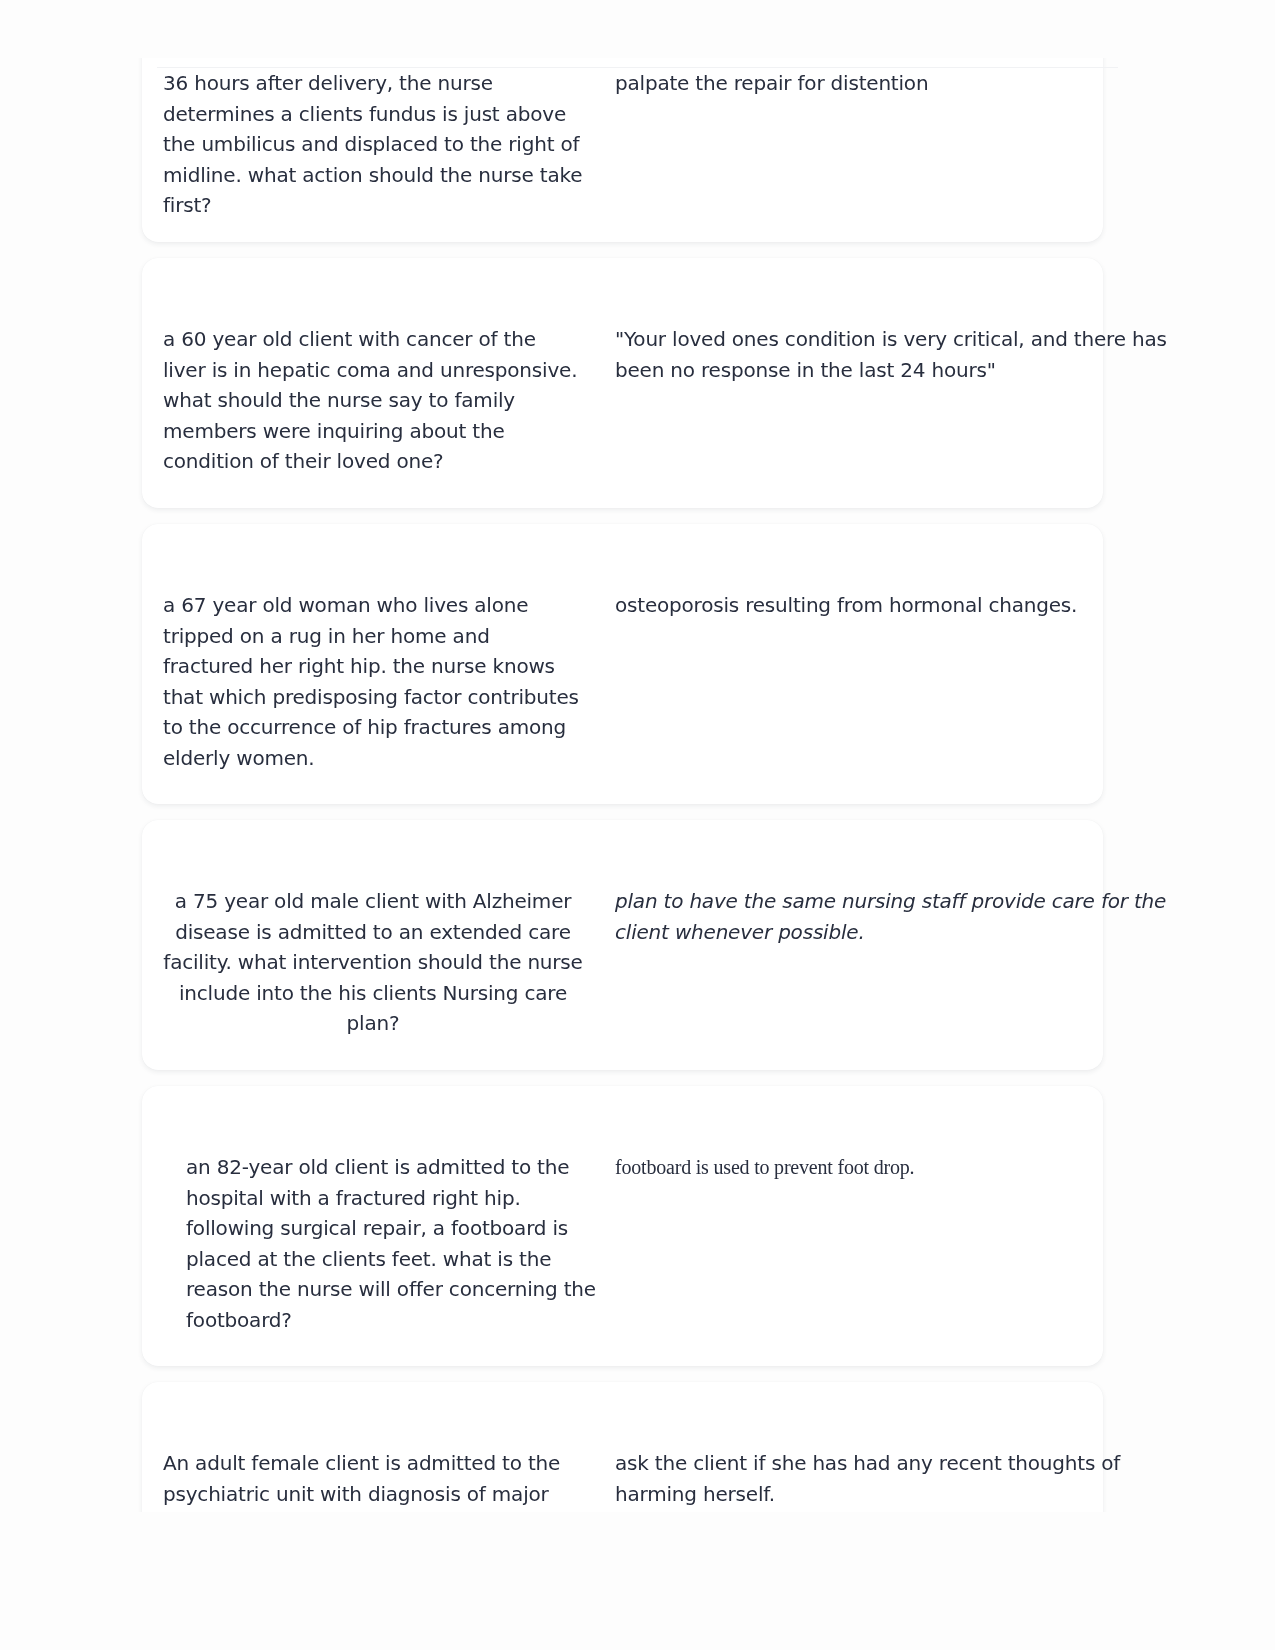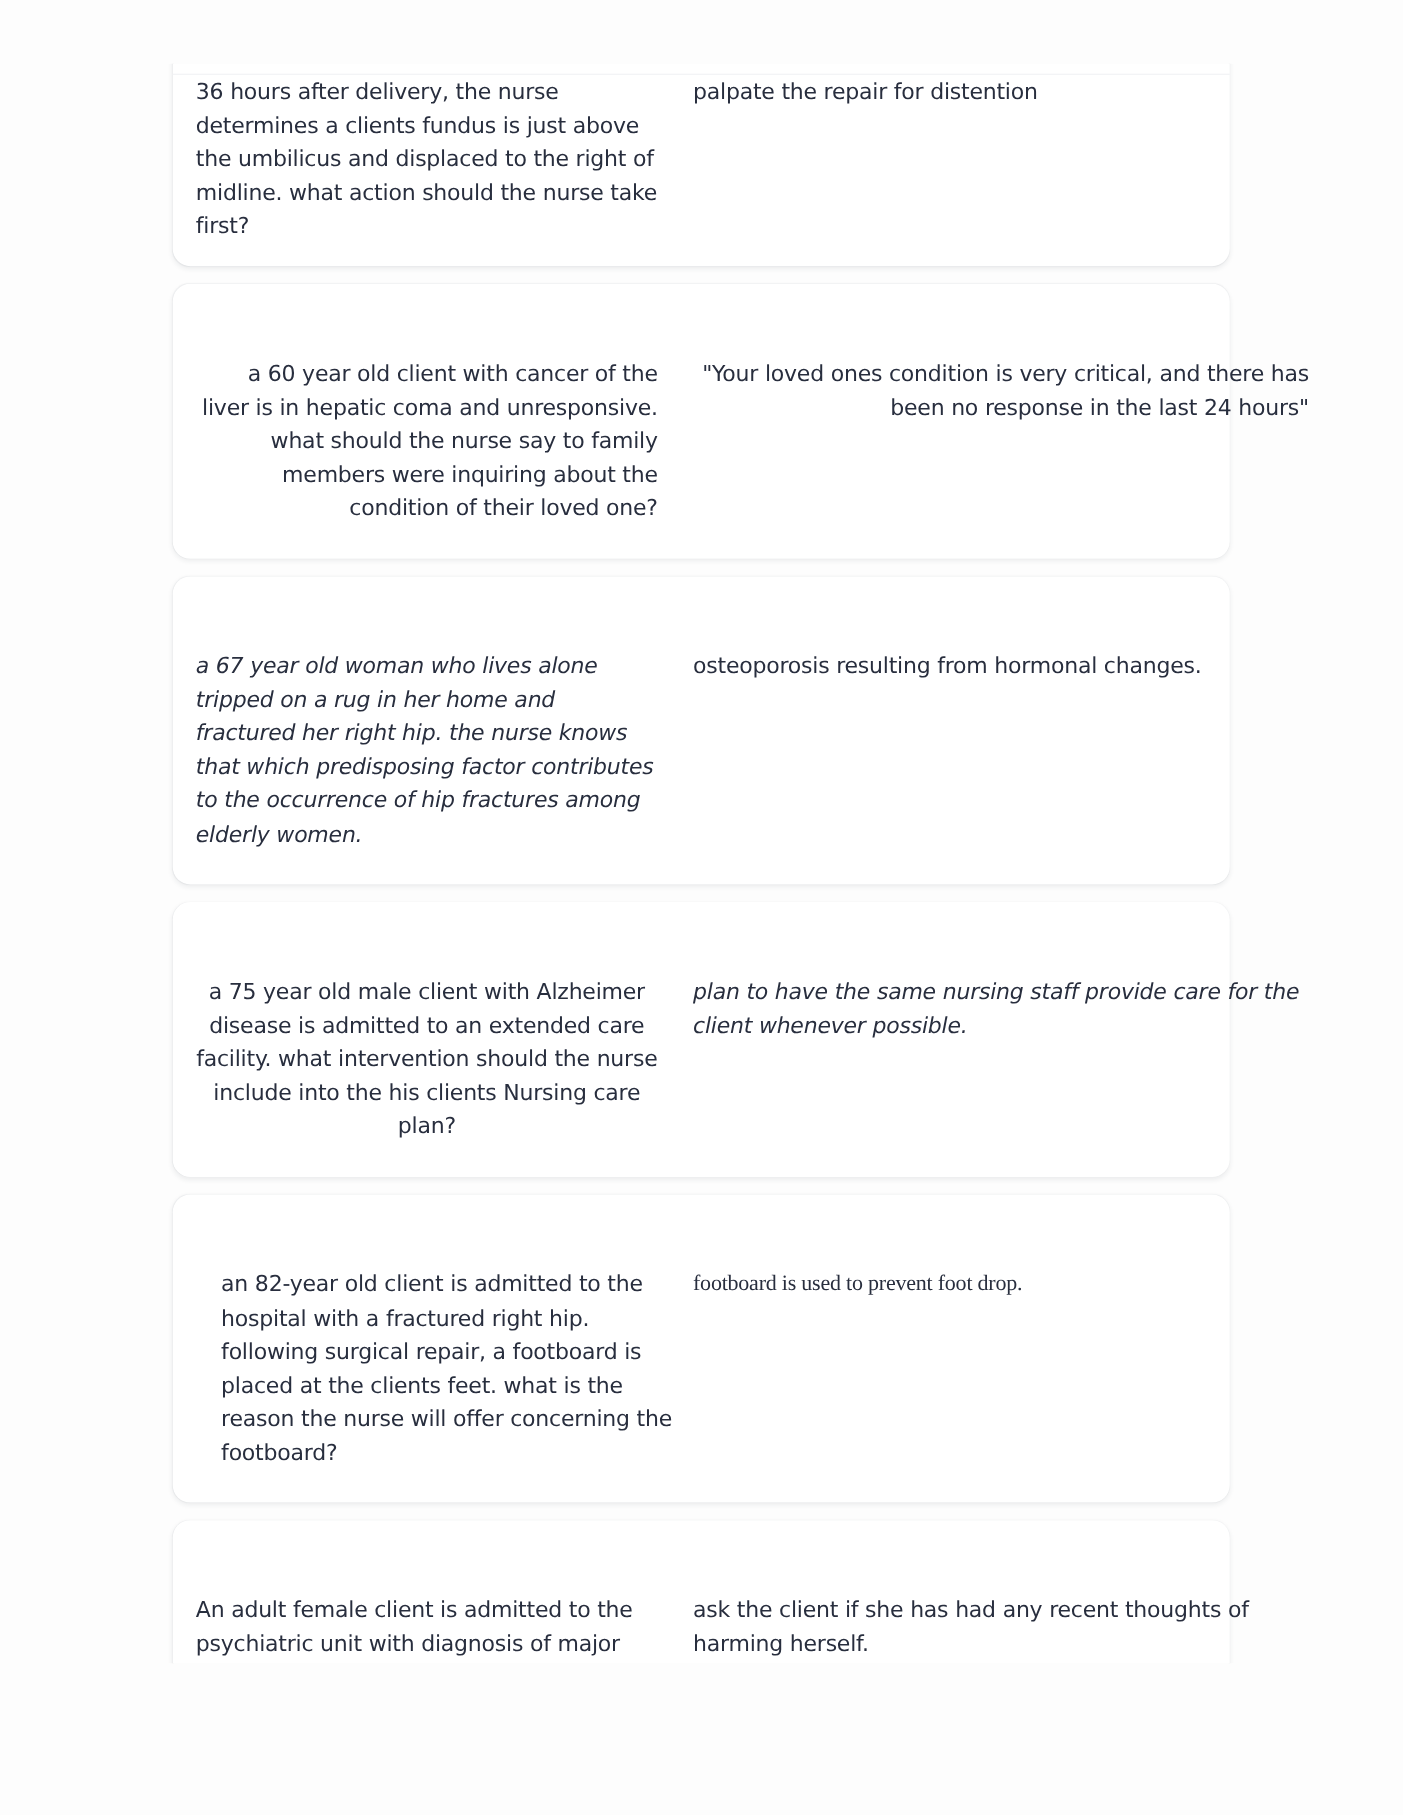--- a/index.html
+++ b/index.html
@@ -27,21 +27,21 @@
       position: absolute;
       left: 157px;
       top: 67px;
       width: 961px;
       height: 1px;
       background: #f1f2f4;
       z-index: 2;
     }
     .card {
       position: absolute;
-      left: 157px;
+      left: 142px;
       width: 961px;
       background: #ffffff;
       border-radius: 16px;
       box-shadow: 0 2px 5px rgba(40, 46, 62, 0.08), 0 0 1px rgba(40, 46, 62, 0.06);
     }
     .card .side {
       position: absolute;
       font-size: 20px;
       line-height: 30.5px;
       letter-spacing: -0.2px;
@@ -59,27 +59,27 @@
 </head>
 <body>
 
 <div class="viewport">
 
   <div class="card" style="top:-20px; height:204px;">
     <div class="side term" style="top:30px;">36 hours after delivery, the nurse determines a clients fundus is just above the umbilicus and displaced to the right of midline. what action should the nurse take first?</div>
     <div class="side definition" style="top:30px;">palpate the repair for distention</div>
   </div>
 
-  <div class="card" style="top:200px; height:250px;text-align:right;">
+  <div class="card" style="top:200px; height:250px;">
     <div class="side term" style="top:66px;">a 60 year old client with cancer of the liver is in hepatic coma and unresponsive. what should the nurse say to family members were inquiring about the condition of their loved one?</div>
     <div class="side definition" style="top:66px;">"Your loved ones condition is very critical, and there has been no response in the last 24 hours"</div>
   </div>
 
   <div class="card" style="top:466px; height:280px;">
-    <div class="side term" style="top:66px;font-style:italic;">a 67 year old woman who lives alone tripped on a rug in her home and fractured her right hip. the nurse knows that which predisposing factor contributes to the occurrence of hip fractures among elderly women.</div>
+    <div class="side term" style="top:66px;">a 67 year old woman who lives alone tripped on a rug in her home and fractured her right hip. the nurse knows that which predisposing factor contributes to the occurrence of hip fractures among elderly women.</div>
     <div class="side definition" style="top:66px;">osteoporosis resulting from hormonal changes.</div>
   </div>
 
   <div class="card" style="top:762px; height:250px;">
     <div class="side term" style="top:66px;text-align:center;">a 75 year old male client with Alzheimer disease is admitted to an extended care facility. what intervention should the nurse include into the his clients Nursing care plan?</div>
     <div class="side definition" style="top:66px;font-style:italic;">plan to have the same nursing staff provide care for the client whenever possible.</div>
   </div>
 
   <div class="card" style="top:1028px; height:280px;">
     <div class="side term" style="top:66px;margin-left:23px;">an 82-year old client is admitted to the hospital with a fractured right hip. following surgical repair, a footboard is placed at the clients feet. what is the reason the nurse will offer concerning the footboard?</div>

